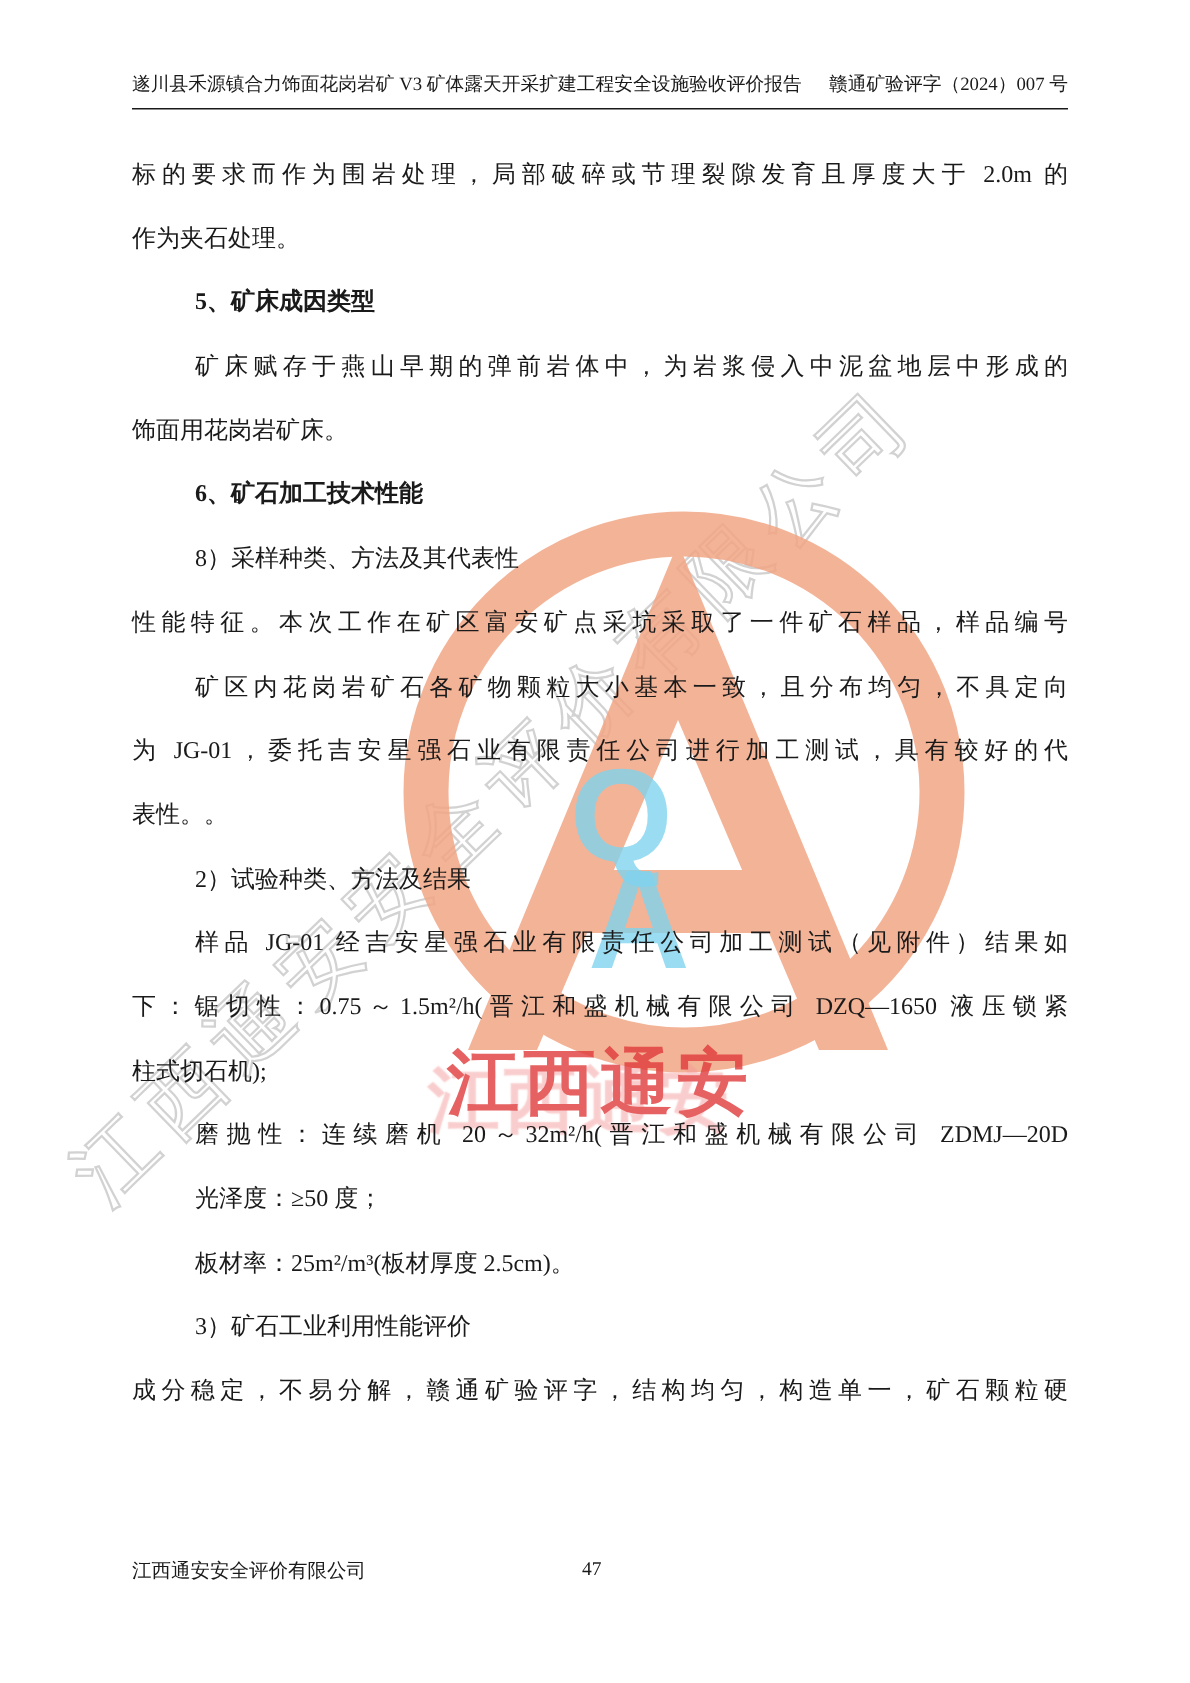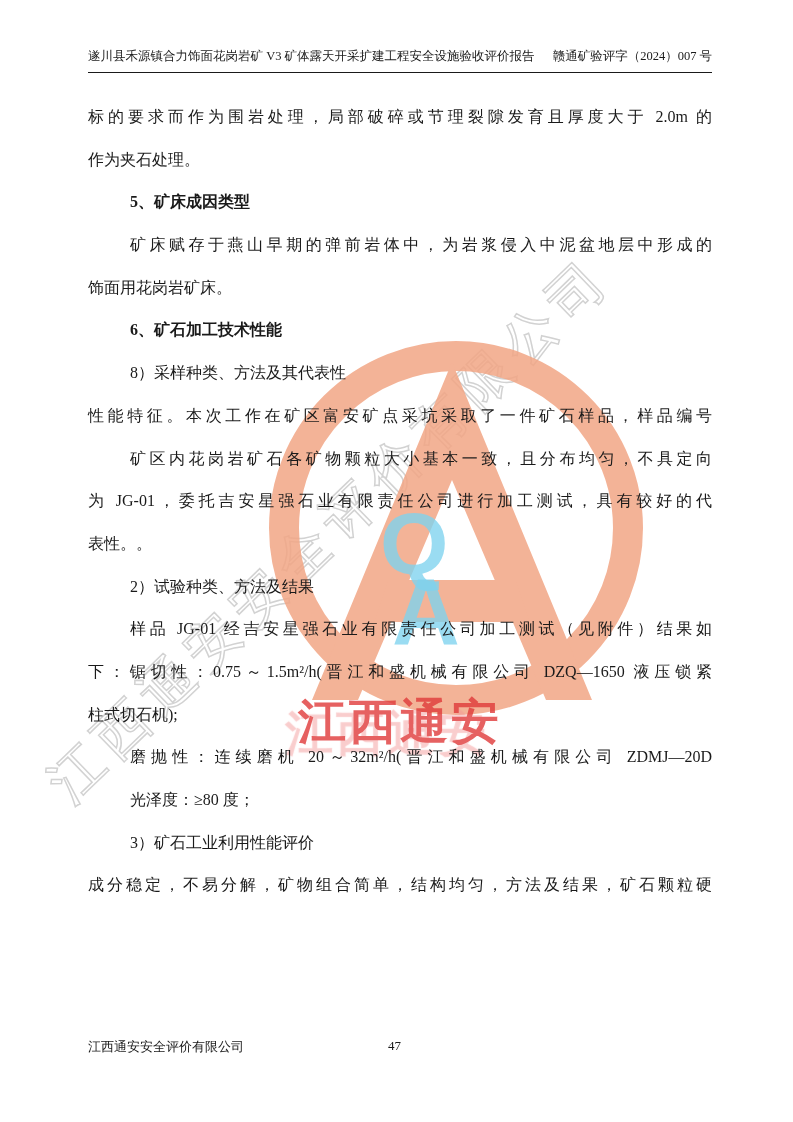--- a/index.html
+++ b/index.html
@@ -96,23 +96,24 @@
       <div class="line indent">8）采样种类、方法及其代表性</div>
       <div class="line full">性能特征。本次工作在矿区富安矿点采坑采取了一件矿石样品，样品编号</div>
       <div class="line indent full">矿区内花岗岩矿石各矿物颗粒大小基本一致，且分布均匀，不具定向</div>
       <div class="line full">为 JG-01，委托吉安星强石业有限责任公司进行加工测试，具有较好的代</div>
       <div class="line">表性。。</div>
       <div class="line indent">2）试验种类、方法及结果</div>
       <div class="line indent full">样品 JG-01 经吉安星强石业有限责任公司加工测试（见附件）结果如</div>
       <div class="line full">下：锯切性：0.75～1.5m²/h(晋江和盛机械有限公司 DZQ—1650 液压锁紧</div>
       <div class="line">柱式切石机);</div>
       <div class="line indent full">磨抛性：连续磨机 20～32m²/h(晋江和盛机械有限公司 ZDMJ—20D</div>
-      <div class="line indent">光泽度：≥80 度；</div>
+      <div class="line indent">光泽度：≥50 度；</div>
+      <div class="line indent">板材率：25m²/m³(板材厚度 2.5cm)。</div>
       <div class="line indent">3）矿石工业利用性能评价</div>
-      <div class="line full">成分稳定，不易分解，矿物组合简单，结构均匀，方法及结果，矿石颗粒硬</div>
+      <div class="line full">成分稳定，不易分解，赣通矿验评字，结构均匀，构造单一，矿石颗粒硬</div>
     </div>
 
   <div id="footer">
     <span id="footer-company">江西通安安全评价有限公司</span>
     <span id="footer-page">47</span>
   </div>
 
 </div>
 
 </body></html>

